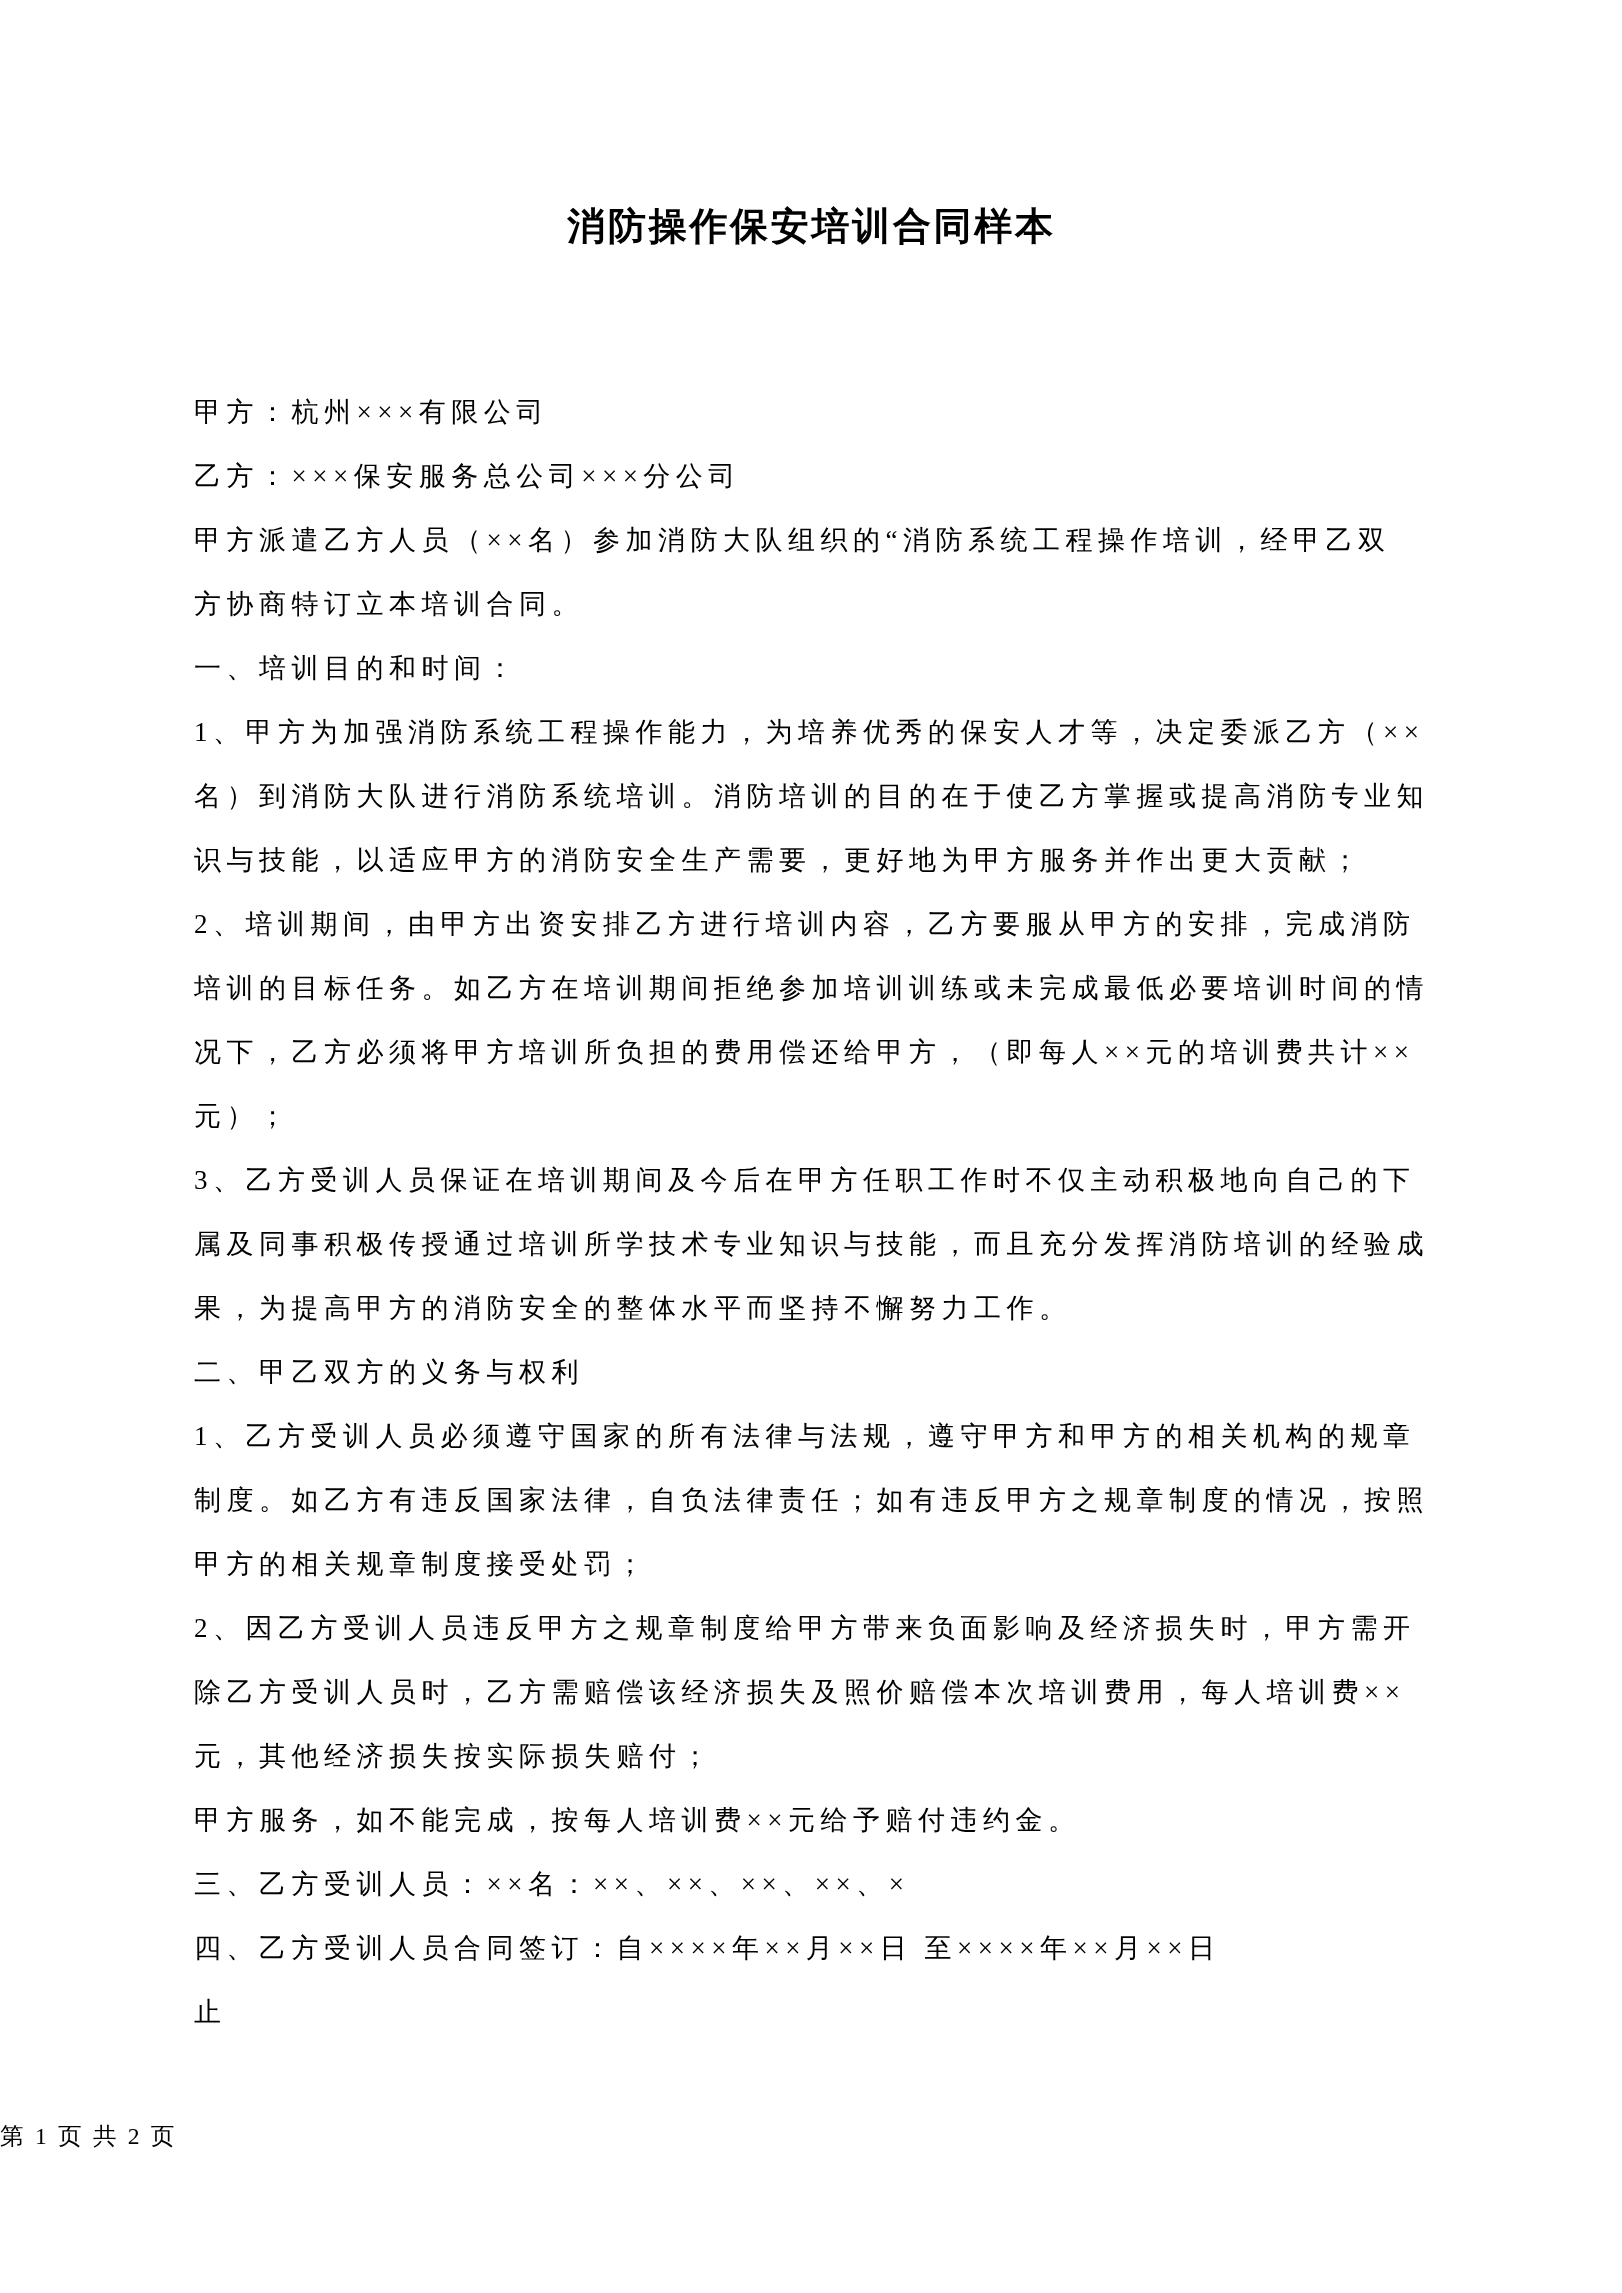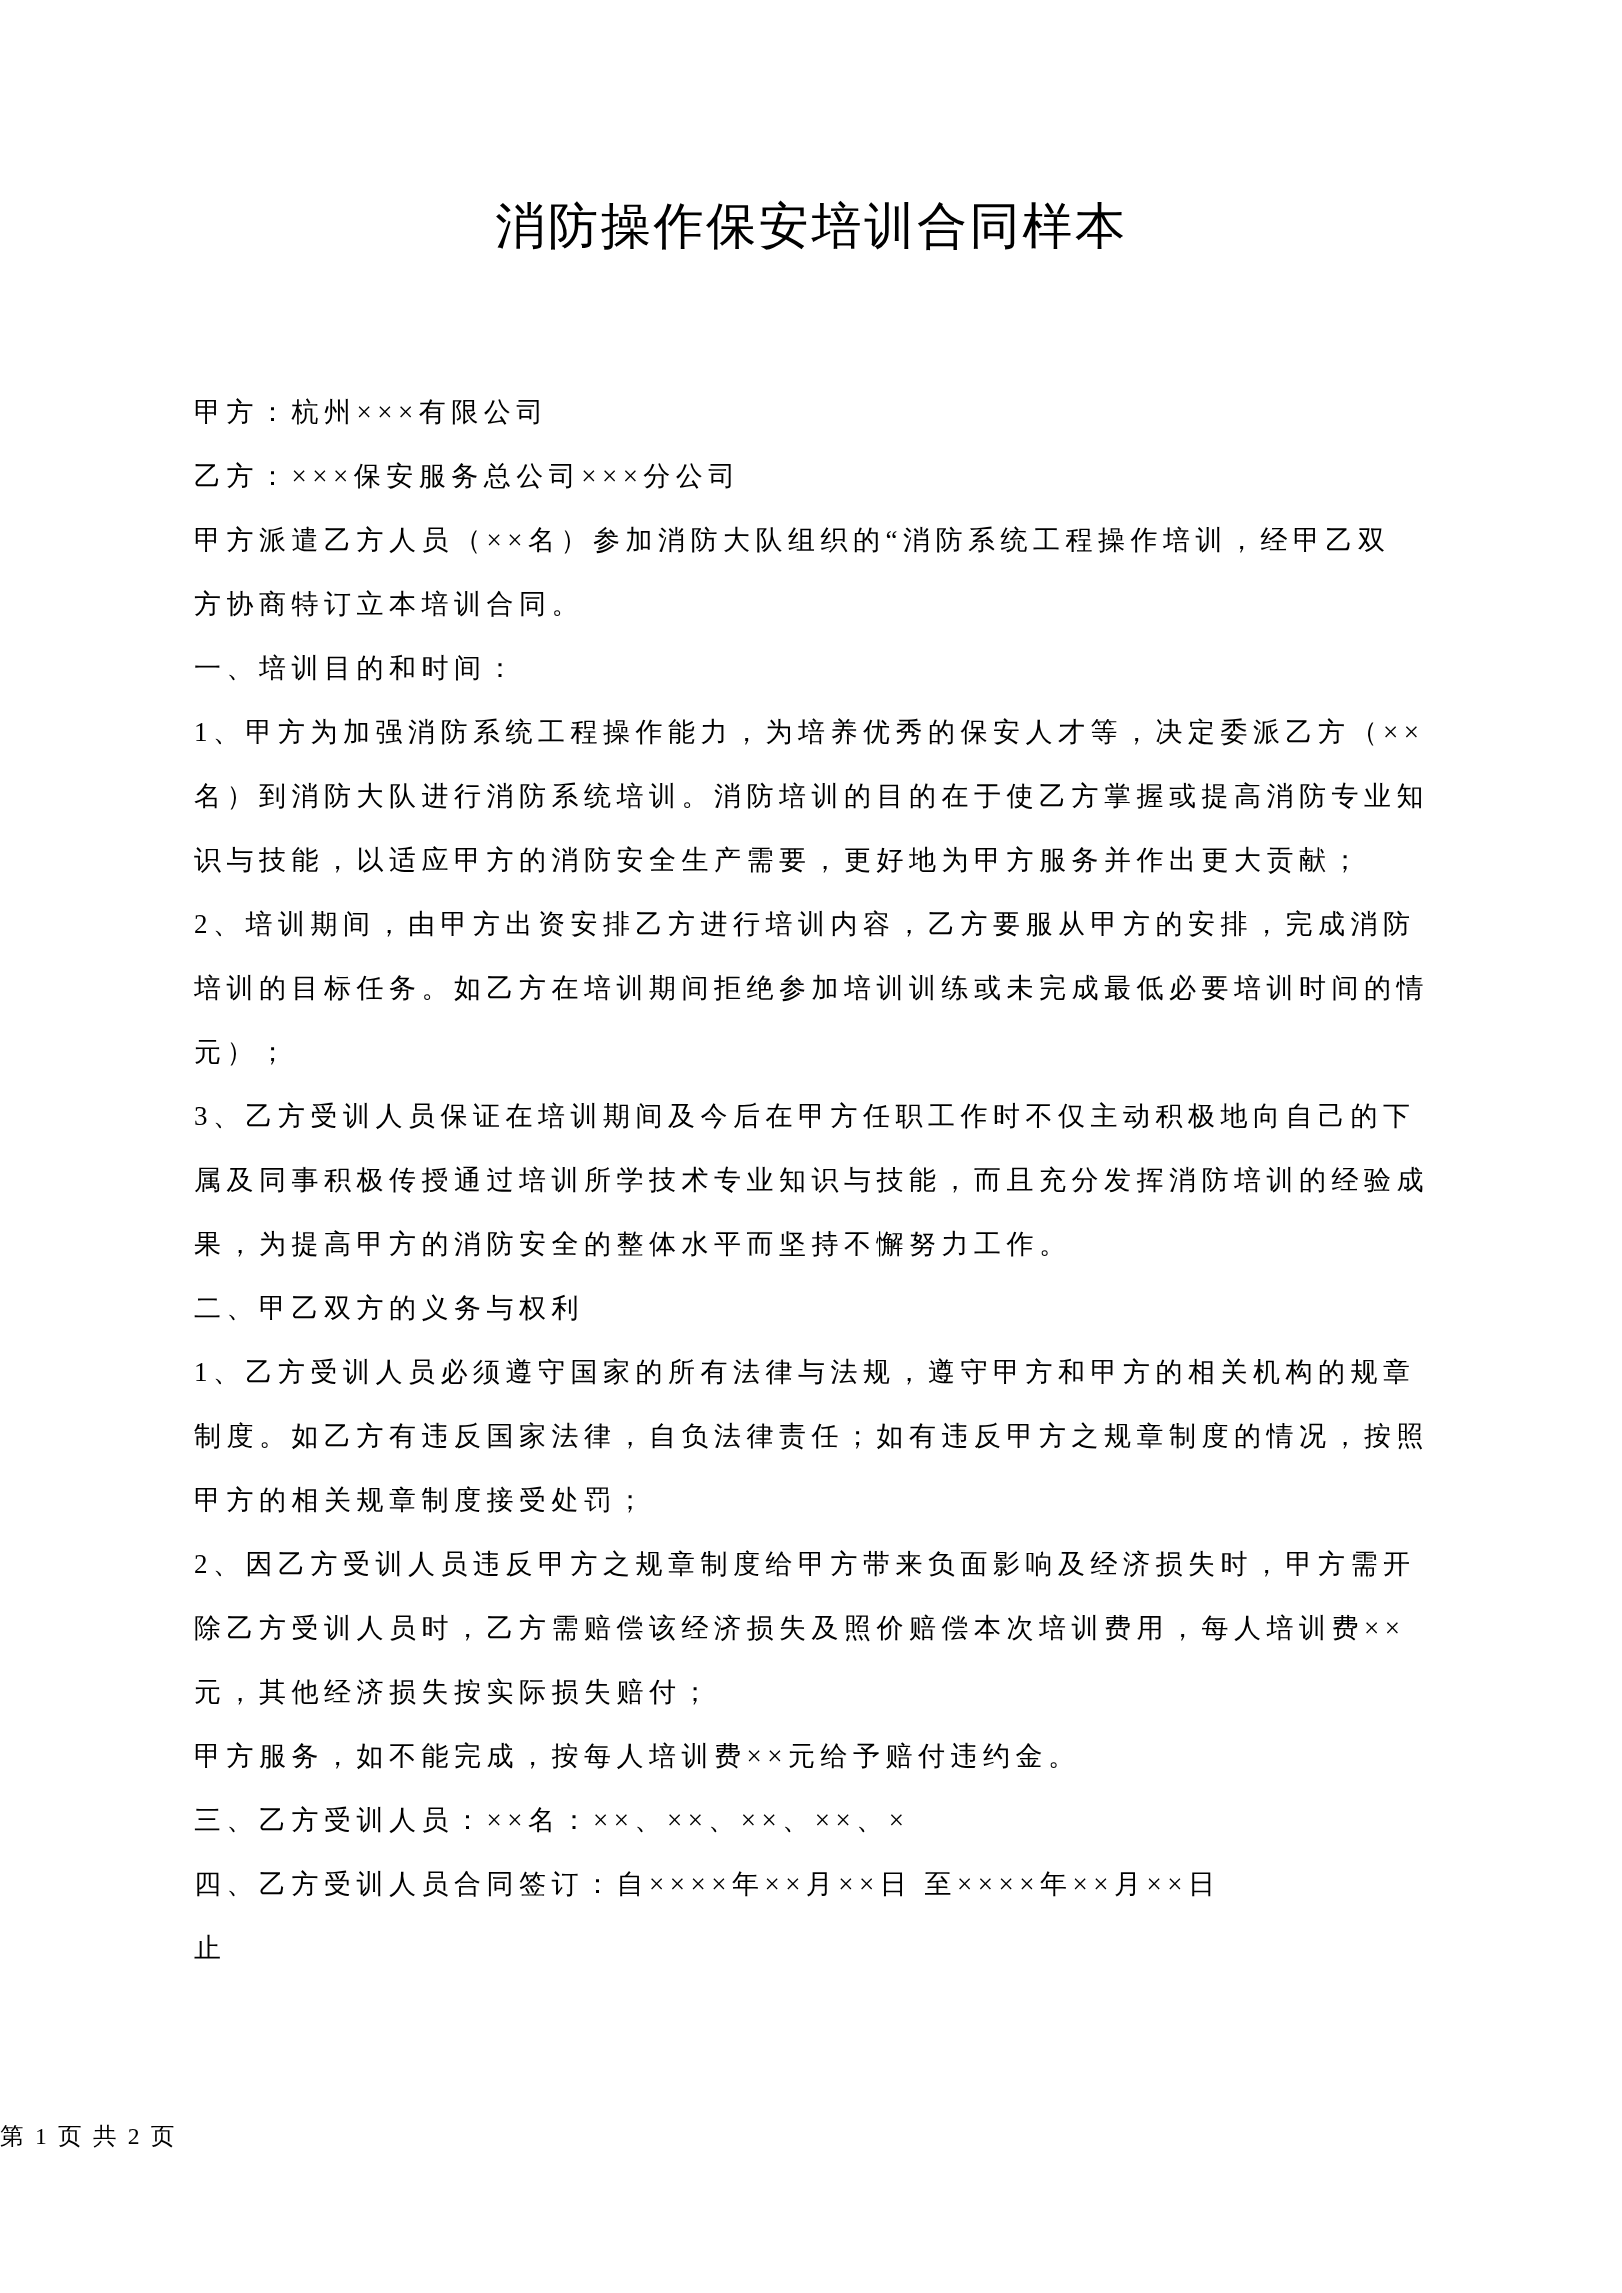--- a/index.html
+++ b/index.html
@@ -16,22 +16,22 @@
     font-family: "Liberation Serif", "DejaVu Serif", serif;
     overflow: hidden;
   }
   .doc-title {
     position: absolute;
     top: 193px;
     left: 0;
     width: 100%;
     margin: 0;
     text-align: center;
-    font-size: 50px;
-    font-weight: normal;
+    font-size: 38px;
+    font-weight: bold;
     letter-spacing: 2.7px;
     line-height: 67px;
     white-space: pre;
   }
   .body-text {
     position: absolute;
     top: 380px;
     left: 194px;
     width: 1382px;
   }
@@ -65,20 +65,21 @@
     <div class="text-line">甲方：杭州×××有限公司</div>
     <div class="text-line">乙方：×××保安服务总公司×××分公司</div>
     <div class="text-line">甲方派遣乙方人员（××名）参加消防大队组织的“消防系统工程操作培训，经甲乙双</div>
     <div class="text-line">方协商特订立本培训合同。</div>
     <div class="text-line">一、培训目的和时间：</div>
     <div class="text-line">1、甲方为加强消防系统工程操作能力，为培养优秀的保安人才等，决定委派乙方（××</div>
     <div class="text-line">名）到消防大队进行消防系统培训。消防培训的目的在于使乙方掌握或提高消防专业知</div>
     <div class="text-line">识与技能，以适应甲方的消防安全生产需要，更好地为甲方服务并作出更大贡献；</div>
     <div class="text-line">2、培训期间，由甲方出资安排乙方进行培训内容，乙方要服从甲方的安排，完成消防</div>
     <div class="text-line">培训的目标任务。如乙方在培训期间拒绝参加培训训练或未完成最低必要培训时间的情</div>
+    <div class="text-line">况下，乙方必须将甲方培训所负担的费用偿还给甲方，（即每人××元的培训费共计××</div>
     <div class="text-line">元）；</div>
     <div class="text-line">3、乙方受训人员保证在培训期间及今后在甲方任职工作时不仅主动积极地向自己的下</div>
     <div class="text-line">属及同事积极传授通过培训所学技术专业知识与技能，而且充分发挥消防培训的经验成</div>
     <div class="text-line">果，为提高甲方的消防安全的整体水平而坚持不懈努力工作。</div>
     <div class="text-line">二、甲乙双方的义务与权利</div>
     <div class="text-line">1、乙方受训人员必须遵守国家的所有法律与法规，遵守甲方和甲方的相关机构的规章</div>
     <div class="text-line">制度。如乙方有违反国家法律，自负法律责任；如有违反甲方之规章制度的情况，按照</div>
     <div class="text-line">甲方的相关规章制度接受处罚；</div>
     <div class="text-line">2、因乙方受训人员违反甲方之规章制度给甲方带来负面影响及经济损失时，甲方需开</div>
     <div class="text-line">除乙方受训人员时，乙方需赔偿该经济损失及照价赔偿本次培训费用，每人培训费××</div>

